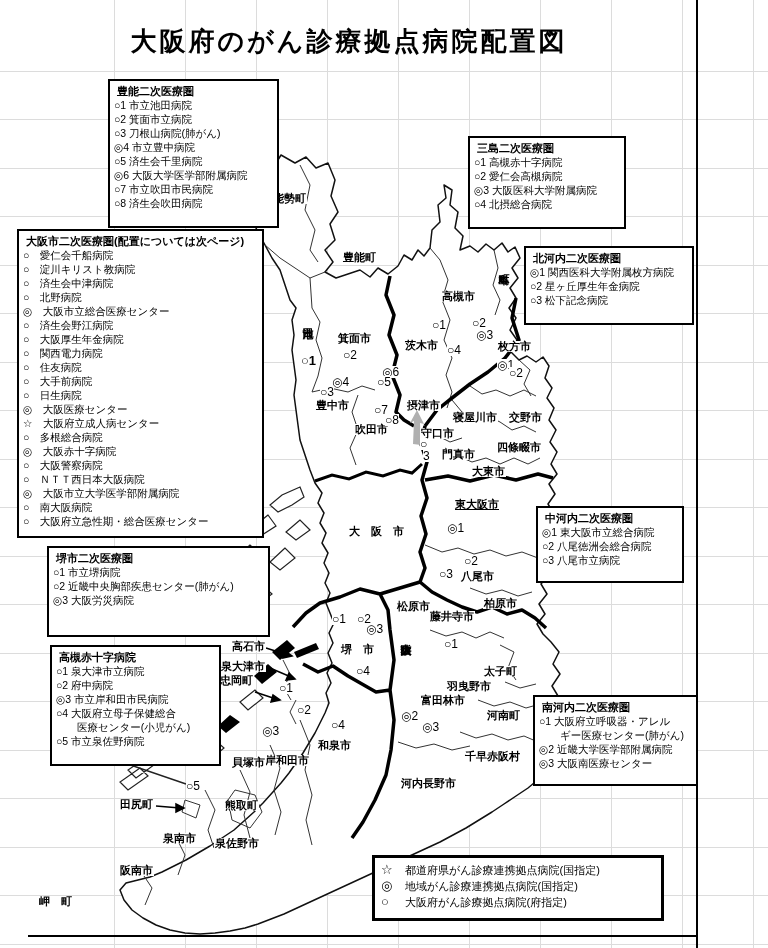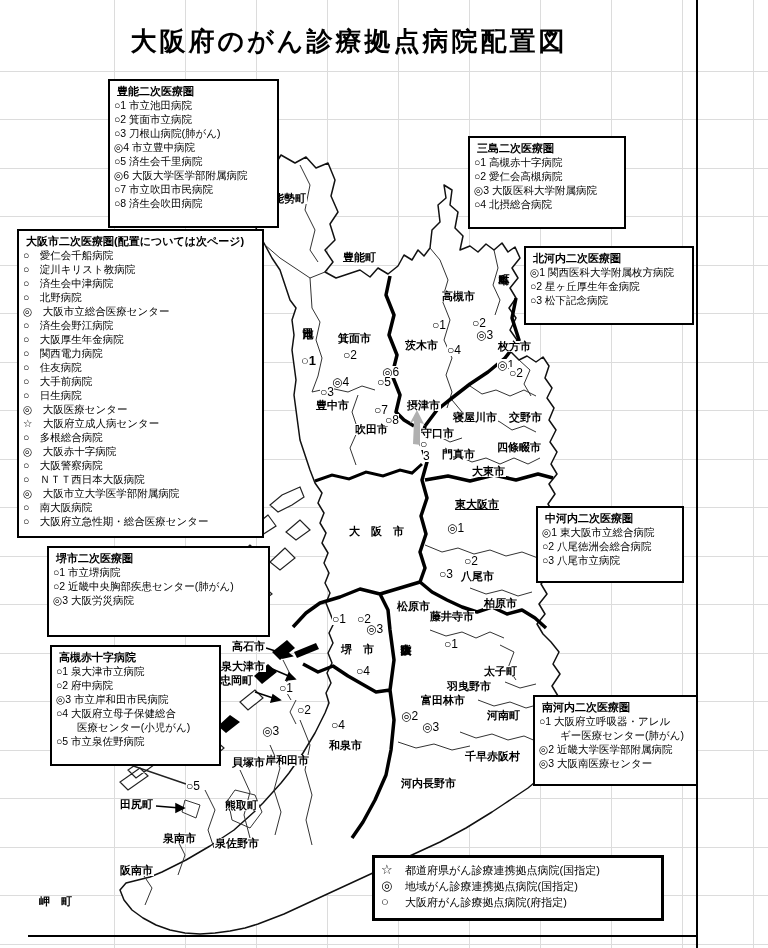--- a/index.html
+++ b/index.html
@@ -157,21 +157,21 @@
     <span class="map-label" style="left: 429px; top: 611px;">藤井寺市</span>
     <span class="map-label" style="left: 231px; top: 641px;">高石市</span>
     <span class="map-label" style="left: 340px; top: 644px;">堺　市</span>
     <span class="map-label vertical" style="left: 400px; top: 634px;">大阪狭山市</span>
     <span class="map-label" style="left: 446px; top: 650px; margin-top: 31px;">羽曳野市</span>
     <span class="map-label" style="left: 220px; top: 661px;">泉大津市</span>
     <span class="map-label" style="left: 483px; top: 666px;">太子町</span>
     <span class="map-label" style="left: 219px; top: 675px;">忠岡町</span>
     <span class="map-label" style="left: 420px; top: 695px;">富田林市</span>
     <span class="map-label" style="left: 486px; top: 710px;">河南町</span>
-    <span class="map-label" style="left: 317px; top: 740px; margin-left: 11px;">和泉市</span>
+    <span class="map-label" style="left: 317px; top: 740px;">和泉市</span>
     <span class="map-label" style="left: 464px; top: 751px;">千早赤阪村</span>
     <span class="map-label" style="left: 264px; top: 755px;">岸和田市</span>
     <span class="map-label" style="left: 231px; top: 757px;">貝塚市</span>
     <span class="map-label" style="left: 400px; top: 778px;">河内長野市</span>
     <span class="map-label" style="left: 119px; top: 799px;">田尻町</span>
     <span class="map-label" style="left: 224px; top: 800px;">熊取町</span>
     <span class="map-label" style="left: 162px; top: 833px;">泉南市</span>
     <span class="map-label" style="left: 214px; top: 838px;">泉佐野市</span>
     <span class="map-label" style="left: 119px; top: 865px;">阪南市</span>
     <span class="map-label" style="left: 38px; top: 896px;">岬　町</span>

